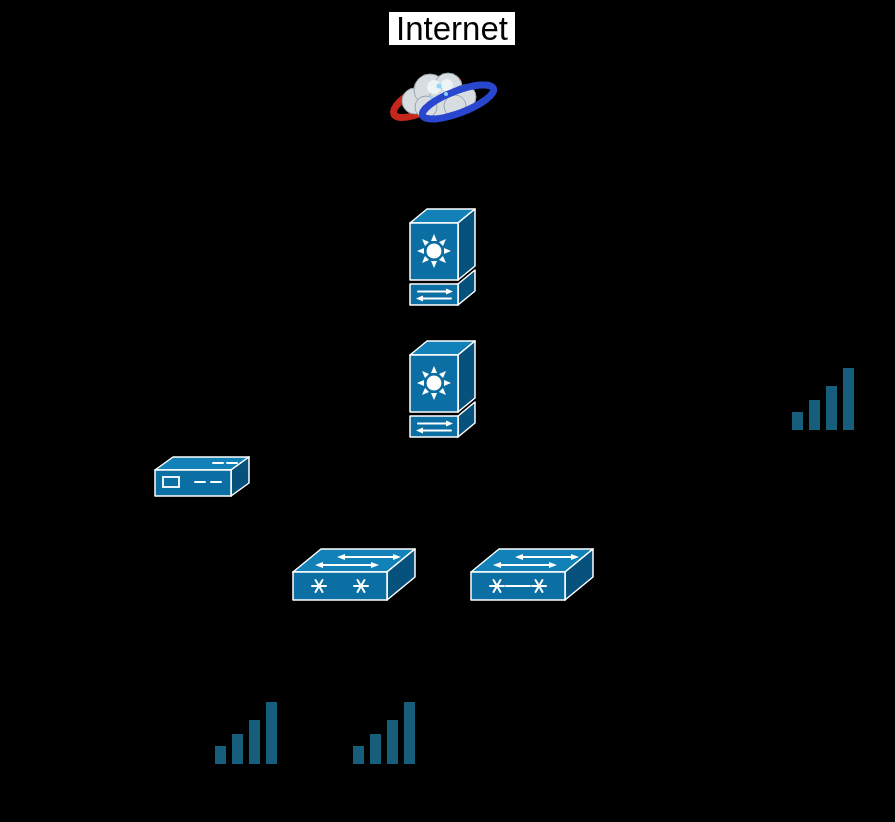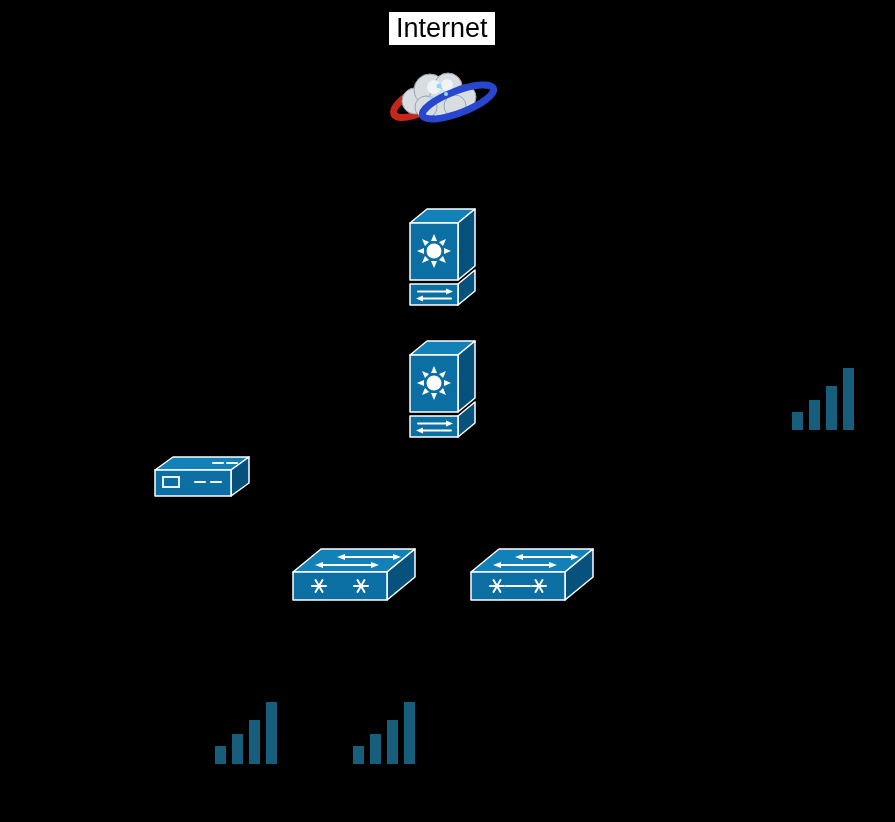--- a/index.html
+++ b/index.html
@@ -13,21 +13,21 @@
     position: relative;
     width: 895px; height: 822px;
     background: var(--background, #000);
   }
   .node { position: absolute; }
 
   .internet-label {
     left: 389px; top: 12px;
     background: var(--label-bg, #fff);
     color: var(--label-text, #000);
-    font-size: 27px; line-height: 33px;
+    font-size: 33px; line-height: 33px;
     padding: 0 7px;
     white-space: nowrap;
   }
   .cloud     { left: 384px; top: 56px; }
   .mls-1     { left: 405px; top: 206px; }
   .mls-2     { left: 405px; top: 338px; }
   .router    { left: 151px; top: 454px; }
   .sw-left   { left: 287px; top: 542px; }
   .sw-right  { left: 465px; top: 542px; }
   .sig-right { left: 792px; top: 366px; }

